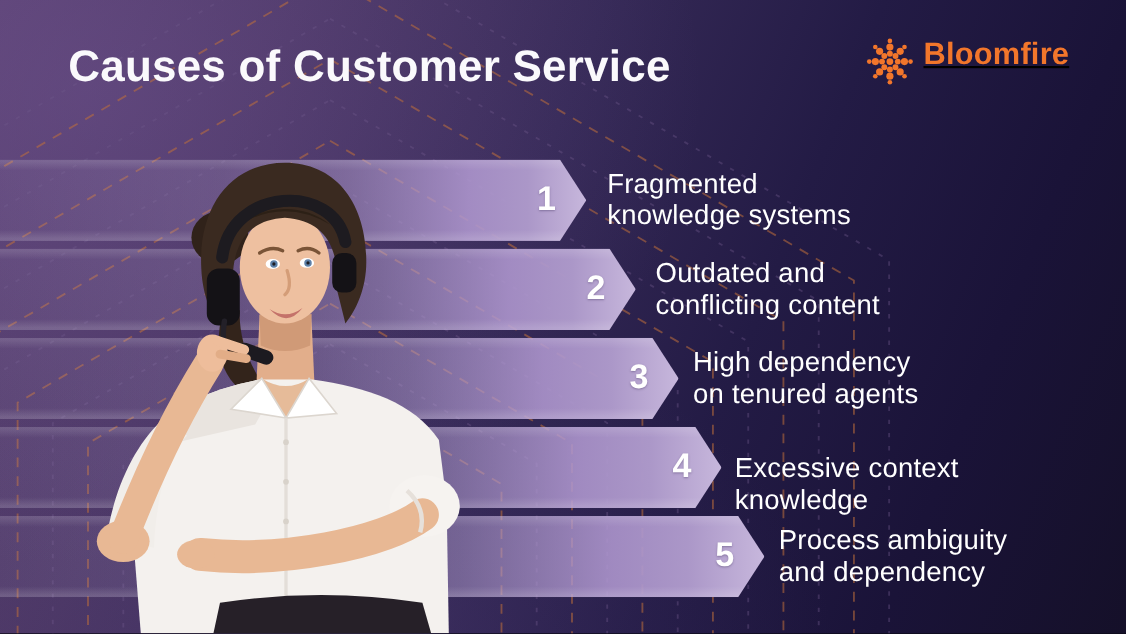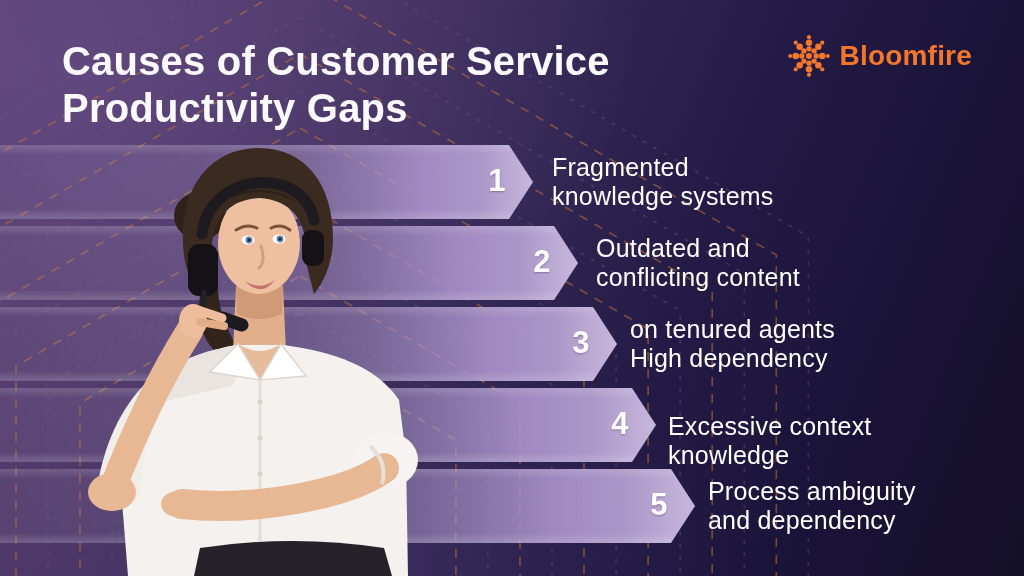--- a/index.html
+++ b/index.html
@@ -38,21 +38,21 @@
   .bar-label{
     position:absolute;z-index:4;height:74px;display:flex;flex-direction:column;justify-content:center;
     color:#ffffff;font-size:25px;line-height:29px;font-weight:normal;letter-spacing:.2px;
   }
   .title{
     position:absolute;left:62px;top:38px;z-index:6;margin:0;
     color:#faf9fc;font-size:40px;line-height:47px;font-weight:bold;letter-spacing:.2px;
   }
   .title span{display:block}
   .logo{
-    position:absolute;right:52px;top:33px;z-index:6;display:flex;align-items:center;gap:8px;
+    position:absolute;right:52px;top:33px;z-index:6;display:flex;gap:8px;text-decoration:underline;
   }
   .logo-text{font-size:28px;font-weight:bold;letter-spacing:.2px;}
   .woman{position:absolute;left:52px;top:146px;z-index:5;}
 </style>
 </head>
 <body>
 
 <div class="stage">
 
   <svg class="hex-layer" id="hexes" width="1024" height="576" viewBox="0 0 1024 576">
@@ -88,22 +88,22 @@
 
   <div class="bar-label" style="left:596px;top:226px">
     <span>Outdated and</span>
     <span>conflicting content</span>
   </div>
   <div class="bar-label" style="left:552px;top:145px">
     <span>Fragmented</span>
     <span>knowledge systems</span>
   </div>
   <div class="bar-label" style="left:630px;top:307px">
+    <span>High dependency</span>
     <span>on tenured agents</span>
-    <span>High dependency</span>
   </div>
   <div class="bar-label" style="left:668px;top:404px">
     <span>Excessive context</span>
     <span>knowledge</span>
   </div>
   <div class="bar-label" style="left:708px;top:469px">
     <span>Process ambiguity</span>
     <span>and dependency</span>
   </div>
 
@@ -162,21 +162,20 @@
     <ellipse cx="334" cy="314" rx="32" ry="28" fill="#f6f3f0"></ellipse>
     <path d="M332,322 C296,348 204,366 130,358" fill="none" stroke="#e8b894" stroke-width="30" stroke-linecap="round"></path>
     <ellipse cx="126" cy="358" rx="17" ry="13" fill="#e8b894"></ellipse>
     <path d="M318,300 Q336,316 330,338" fill="none" stroke="#e6e0da" stroke-width="4"></path>
 
     <path d="M142,430 L148,402 Q240,388 332,402 L340,430 Z" fill="#262028"></path>
   </svg>
 
   <h1 class="title">
     <span>Causes of Customer Service</span>
-    <span>Productivity Gaps</span>
   </h1>
 
   <div class="logo">
     <svg id="logo-mark" width="46" height="46" viewBox="-24 -24 48 48">
         <circle cx="0" cy="0" r="3.2" fill="#F2762B"></circle>
         <circle cx="4.592425496802575e-16" cy="-7.5" r="2.8" fill="#F2762B"></circle>
         <circle cx="8.450062914116738e-16" cy="-13.8" r="3.4" fill="#F2762B"></circle>
         <circle cx="1.2001538631644061e-15" cy="-19.6" r="2.2" fill="#F2762B"></circle>
         <circle cx="5.303300858899107" cy="-5.303300858899106" r="2.8" fill="#F2762B"></circle>
         <circle cx="9.758073580374356" cy="-9.758073580374356" r="3.4" fill="#F2762B"></circle>

